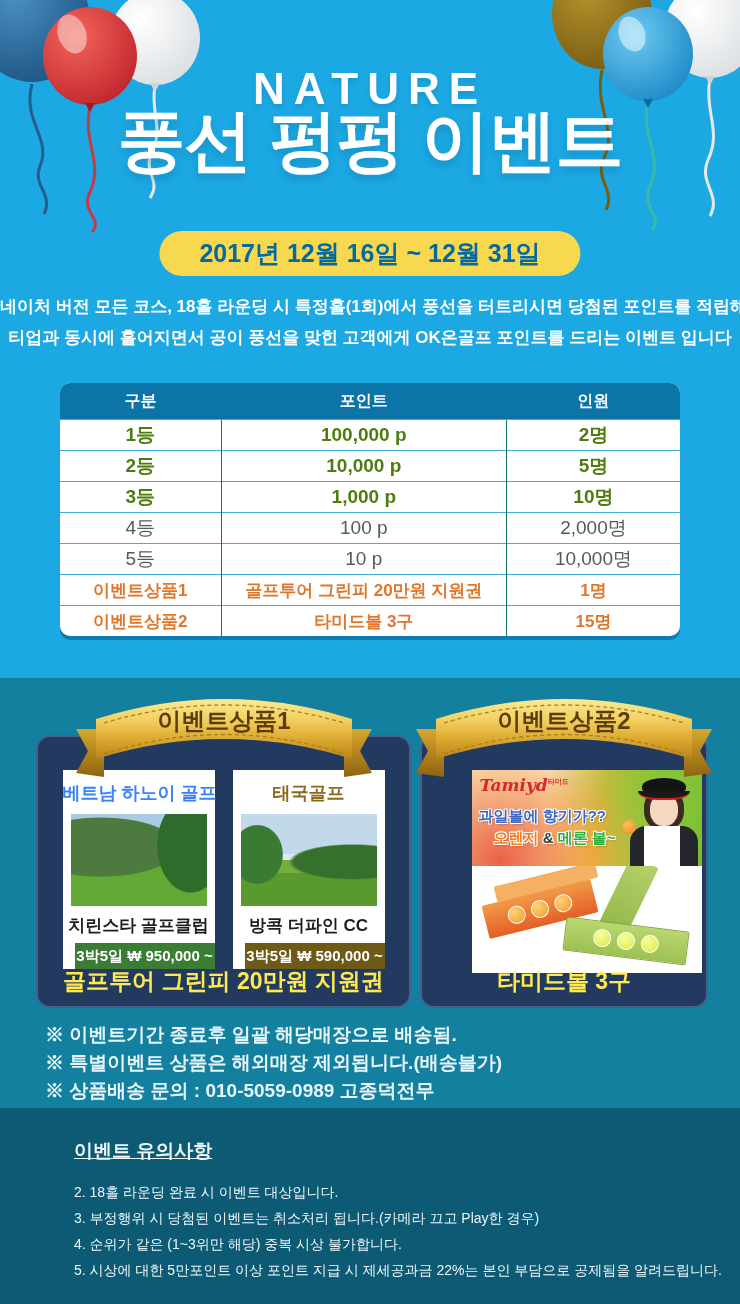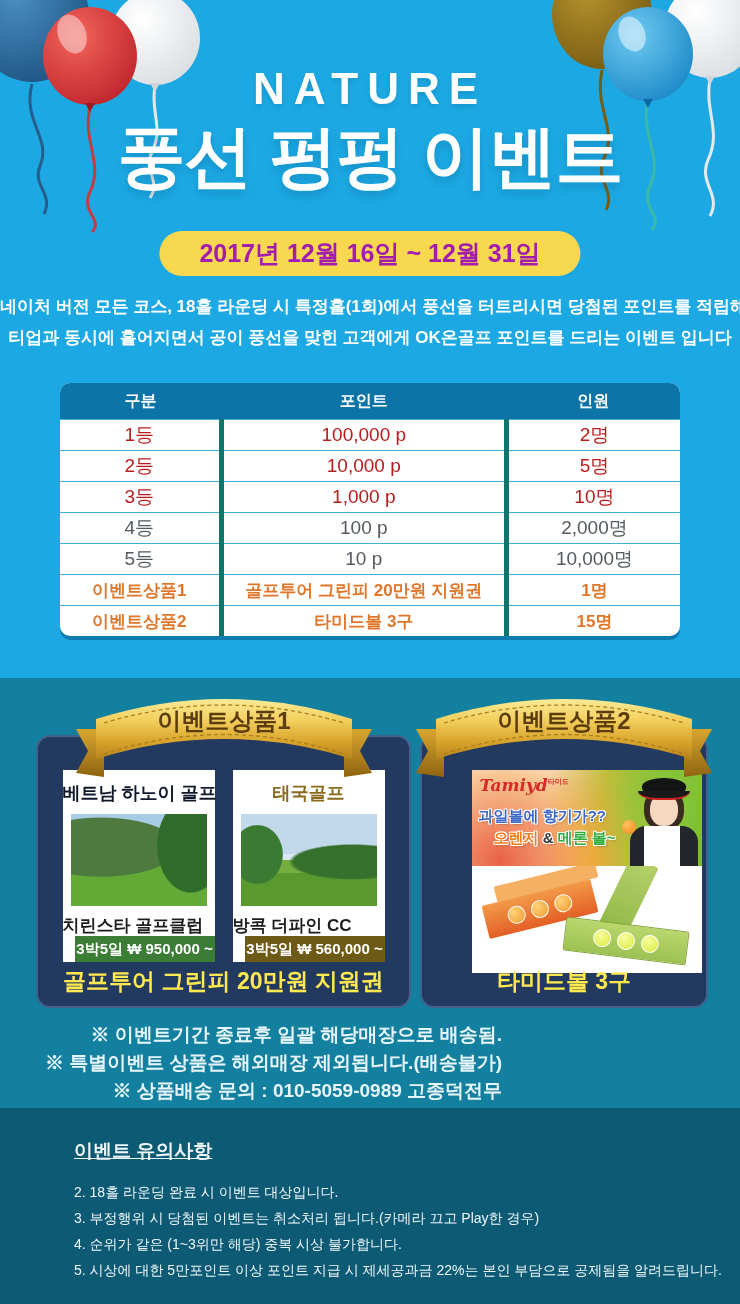--- a/index.html
+++ b/index.html
@@ -13,71 +13,71 @@
 
   
   .balloons { position:absolute; top:0; pointer-events:none; }
   .balloons.left  { left:-10px; }
   .balloons.right { left:508px; }
 
   
   .brand { position:absolute; top:64px; left:0; width:100%; text-align:center;
            color:#ffffff; font-size:44px; font-weight:600; letter-spacing:9px;
            text-shadow:0 3px 5px rgba(10,90,140,.25); white-space:nowrap; }
-  .title { position:absolute; top:112px; left:0; width:100%; text-align:center;
+  .title { position:absolute; top:96px; left:0; width:100%; text-align:center;
            color:#ffffff; font-size:68px; font-weight:800; letter-spacing:-1px;
            text-shadow:0 5px 8px rgba(10,90,140,.3); white-space:nowrap; }
   .date-badge { position:absolute; top:231px; left:50%; transform:translateX(-50%);
-           background:#f8d84e; color:#a21caf; font-weight:bold; font-size:25px;
+           background:#f8d84e; color:#0369a1; font-weight:bold; font-size:25px;
            padding:6px 40px; border-radius:26px; white-space:nowrap; }
   .desc { position:absolute; top:291px; left:0; width:100%; text-align:center;
            color:#ffffff; font-weight:bold; font-size:17px; line-height:31px; }
   .desc div { white-space:nowrap; }
 
   
   .table-wrap { position:absolute; top:383px; left:60px; width:620px;
            background:#ffffff; border-radius:10px; overflow:hidden;
            box-shadow:0 4px 0 rgba(13,116,168,.85); }
   table.prize { width:100%; border-collapse:collapse; }
   table.prize th { background:#0d74a8; color:#ffffff; font-size:16px; font-weight:bold; height:34px; }
   table.prize th:nth-child(1){ width:26%; }
   table.prize th:nth-child(2){ width:46%; }
   table.prize th:nth-child(3){ width:28%; }
   table.prize td { height:28px; text-align:center; font-size:19px; border-top:1px solid #42aeda; }
-  table.prize td + td { border-left:5px solid #0f766e; }
-  tr.row-blue  td { color:#b91c1c; font-weight:normal;margin-top:8px; }
+  table.prize td + td { border-left:1px solid #0f766e; }
+  tr.row-blue  td { color:#4d7c0f; font-weight:bold;margin-top:8px; }
   tr.row-gray  td { color:#545a5f; }
   tr.row-orange td { color:#e0762a; font-weight:bold; font-size:17px; }
 
   
   .ribbon { position:absolute; width:300px; height:85px; top:17px; }
   .ribbon.r1 { left:74px; }
   .ribbon.r2 { left:414px; }
   .ribbon text { font-family:"Liberation Sans", sans-serif; font-size:24px; font-weight:bold; fill:#5c3d0e; }
 
   
   .prize-card { position:absolute; top:57px; height:273px; background:#233a60;
                 border:2px solid #44618c; border-radius:14px; box-sizing:border-box; }
   .card1 { left:36px;  width:375px; }
   .card2 { left:420px; width:288px; }
   .minis { display:flex; justify-content:center; gap:18px; margin-top:33px; }
   .mini  { width:152px; background:#ffffff; }
   .mini-title { height:44px; line-height:46px; text-align:center; font-weight:bold; font-size:18px; white-space:nowrap; }
-  .mini-title.green { color:#0f172a; }
+  .mini-title.green { color:#3b82f6; }
   .mini-title.olive { color:#8a6b1e; }
   .photo { height:92px; margin:0 8px; }
   .photo.p1 { background:
       radial-gradient(ellipse 34px 48px at 88% 34%, #2f6b2a 97%, transparent),
       radial-gradient(ellipse 78px 30px at 22% 36%, #4e7a3f 97%, transparent),
       linear-gradient(#a9cce6 0 32%, #8fc05e 32% 55%, #62aa35 55% 100%); }
   .photo.p2 { background:
       radial-gradient(ellipse 26px 30px at 12% 44%, #3a7a33 96%, transparent),
       radial-gradient(ellipse 64px 18px at 82% 52%, #35702c 92%, transparent),
       linear-gradient(#c2d9ec 0 44%, #dde9f2 44% 50%, #76ad3f 50% 64%, #59992e 64% 100%); }
-  .mini-name { height:30px; line-height:40px; text-align:left; color:#1d1d1d; font-weight:bold; font-size:17px; white-space:nowrap; }
+  .mini-name { height:37px; line-height:40px; text-align:center; color:#1d1d1d; font-weight:bold; font-size:17px; white-space:nowrap; }
   .price-bar { height:26px; line-height:26px; text-align:center; color:#ffffff; font-weight:bold; font-size:15px; white-space:nowrap;margin-left:12px; }
   .price-bar.green { background:#3b7d35; }
   .price-bar.brown { background:#6d5a17; }
   .card-caption { position:absolute; bottom:9px; left:0; width:100%; text-align:center;
                   color:#ffe94e; font-weight:bold; font-size:23px; white-space:nowrap; }
 
   
   .prod-img { width:230px; margin:33px auto 0;padding-left:45px; }
   .banner { position:relative; height:96px; overflow:hidden; background:
       radial-gradient(circle at 12% 95%, rgba(230,70,40,.85), rgba(242,150,60,.55) 38%, transparent 62%),
@@ -112,21 +112,21 @@
       background:linear-gradient(#f29a48, #e35f25); }
   .box-orange .b { background:radial-gradient(circle at 35% 30%, #ffd27a, #f09a2c); border:1px solid #fff; }
   .box-orange-lid { left:22px; top:8px; width:104px; height:16px; transform:rotate(-14deg);
       background:#f5b064; }
   .box-green-front { left:92px; top:58px; width:124px; height:34px; transform:rotate(7deg);
       background:linear-gradient(#b9d76e, #9cc152); border:1px solid #86a83e; box-sizing:border-box; }
   .box-green-front .b { background:radial-gradient(circle at 35% 30%, #f6ff9e, #dbe93e); border:1px solid #fff; }
 
   
   .notes { position:absolute; left:45px; top:343px; color:#e6f5fb; font-weight:bold;
-           font-size:19px; line-height:28px;text-align:right; }
+           font-size:19px; line-height:28px; }
   .notes div { white-space:nowrap; }
 
   
   .cautions { padding:30px 0 0 64px; color:#eef6f9; }
   .cautions-title { font-size:19px; font-weight:bold; text-decoration:underline; margin-bottom:15px; white-space:nowrap; }
   .cautions-item { font-size:14px; line-height:26px; white-space:nowrap; }
 </style>
 </head>
 <body>
 
@@ -258,21 +258,21 @@
         <div class="mini">
           <div class="mini-title green">베트남 하노이 골프</div>
           <div class="photo p1"></div>
           <div class="mini-name">치린스타 골프클럽</div>
           <div class="price-bar green">3박5일 ₩ 950,000 ~</div>
         </div>
         <div class="mini">
           <div class="mini-title olive">태국골프</div>
           <div class="photo p2"></div>
           <div class="mini-name">방콕 더파인 CC</div>
-          <div class="price-bar brown">3박5일 ₩ 560,000 ~</div>
+          <div class="price-bar brown">3박5일 ₩ 590,000 ~</div>
         </div>
       </div>
       <div class="card-caption">골프투어 그린피 20만원 지원권</div>
     </div>
 
     <div class="prize-card card2">
       <div class="prod-img">
         <div class="banner">
           <div class="tamiyd-logo">
             <span>Tamiyd</span><span class="tamiyd-sub">타미드</span>

